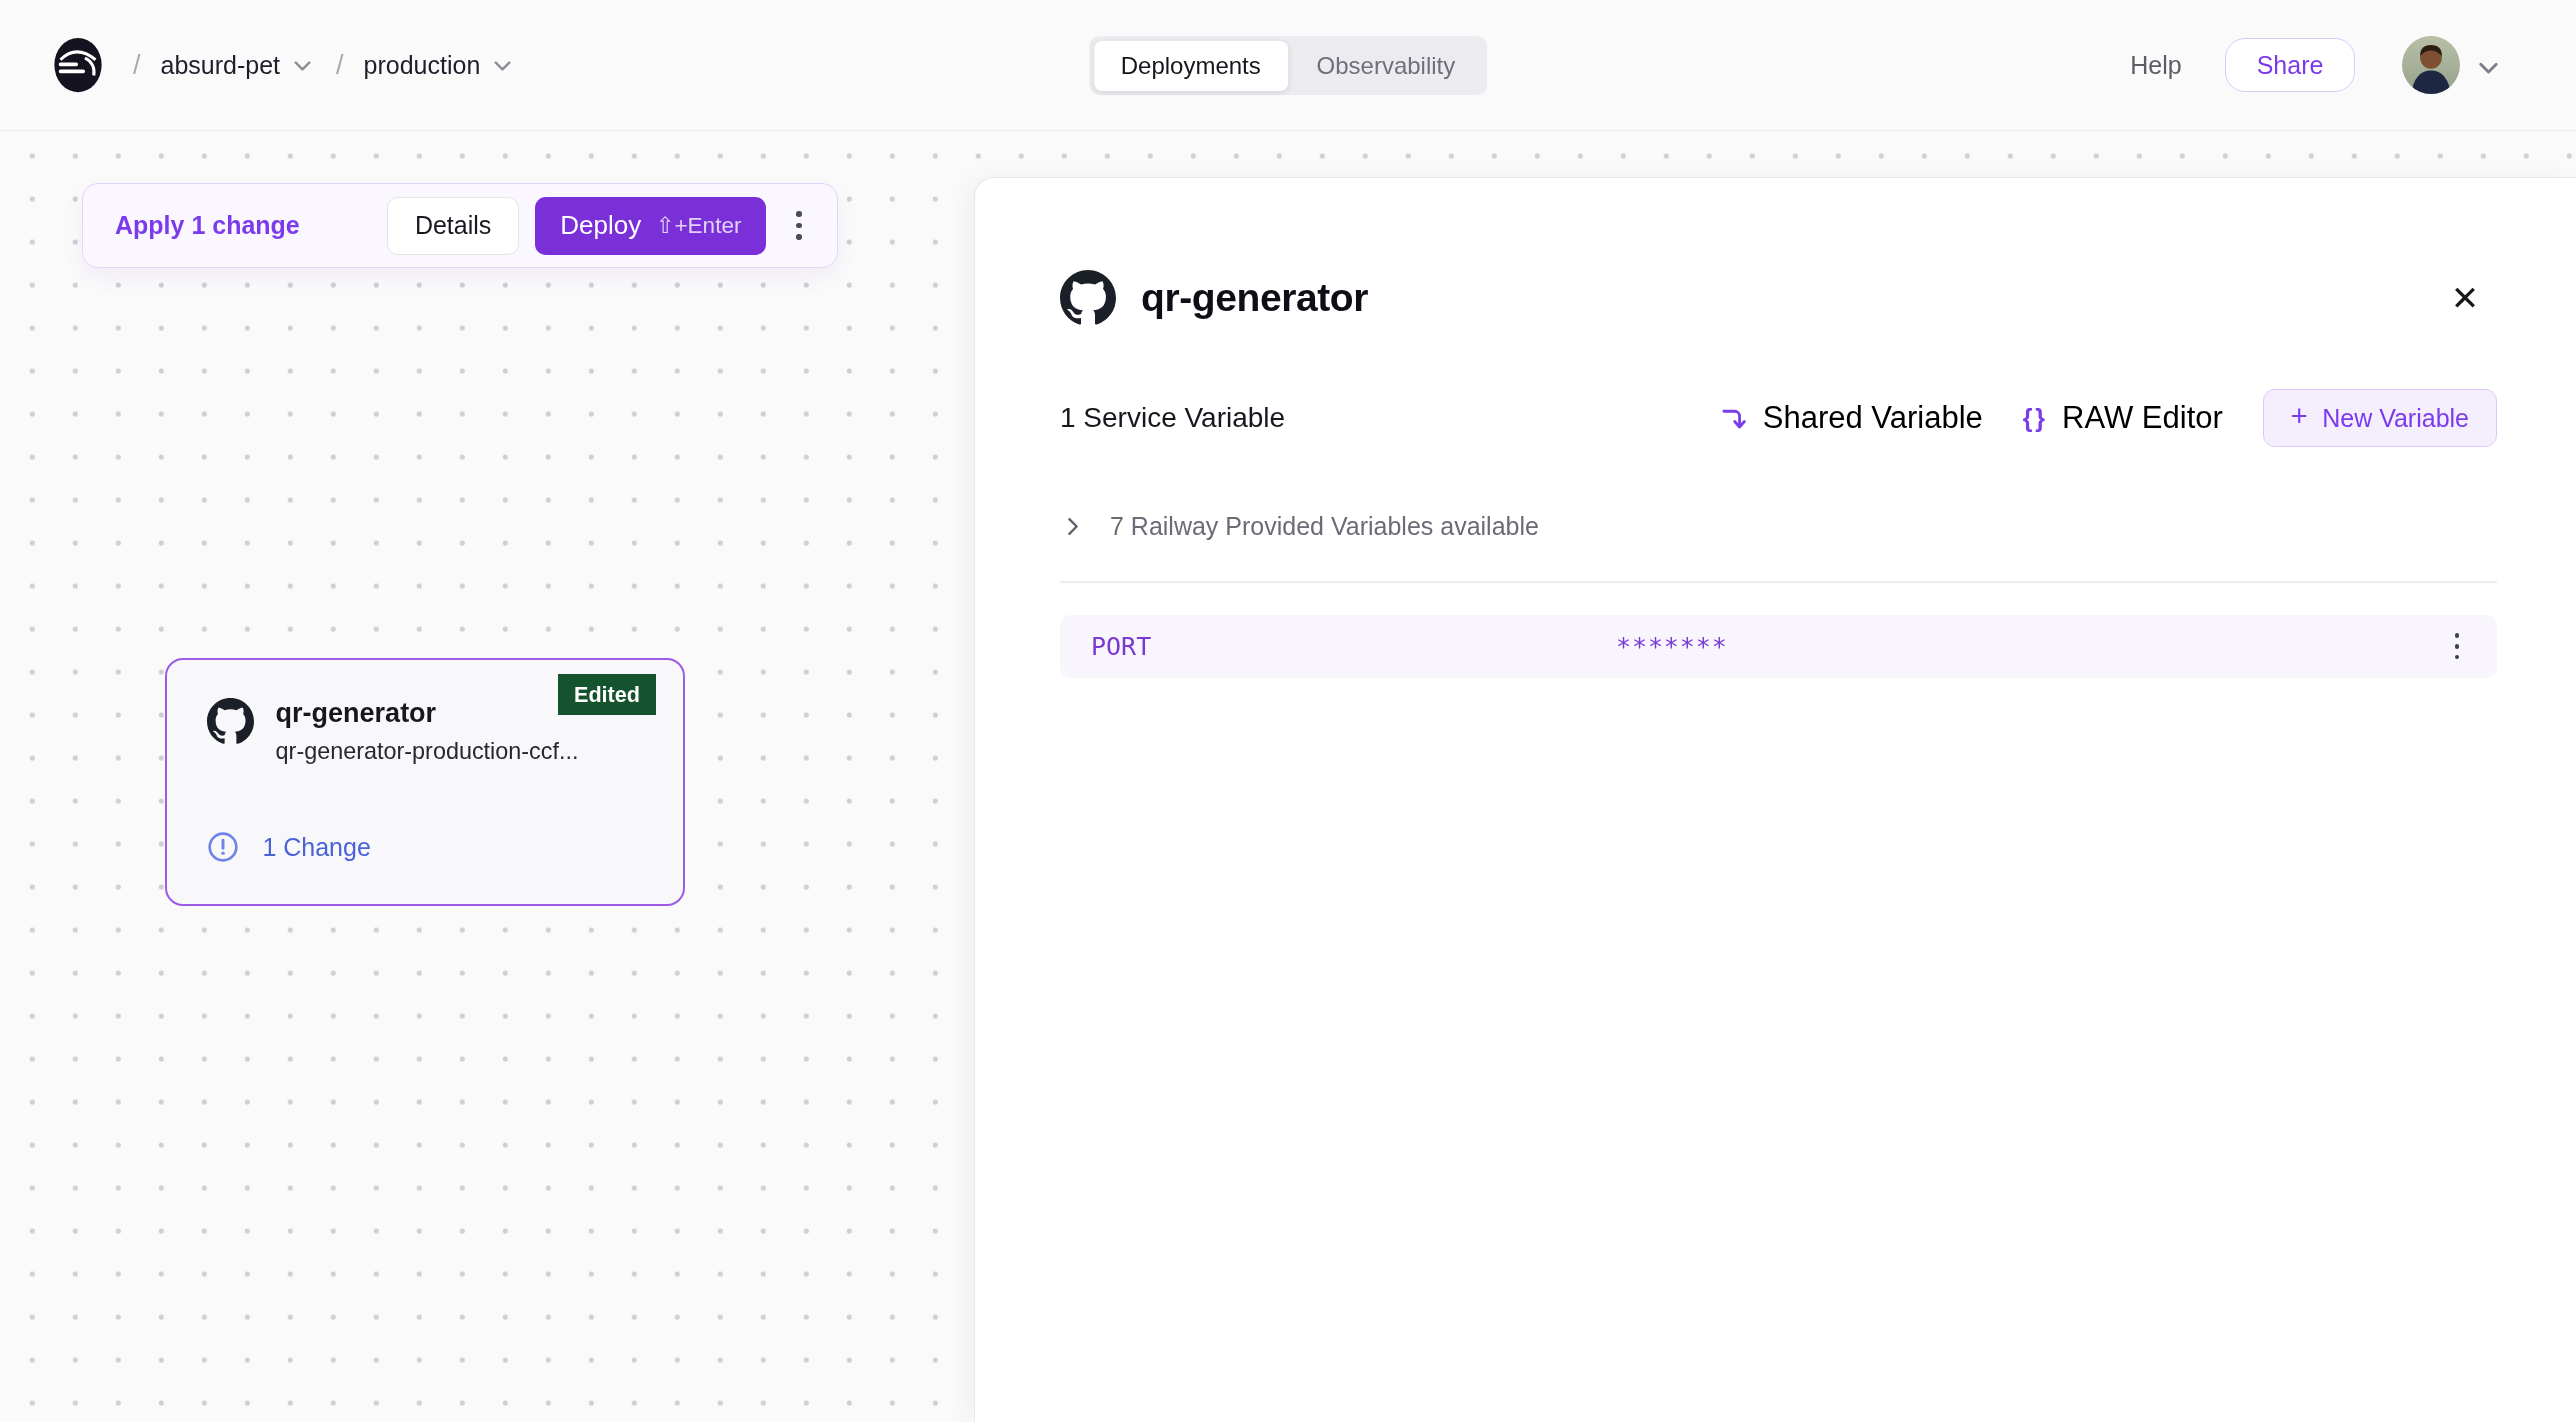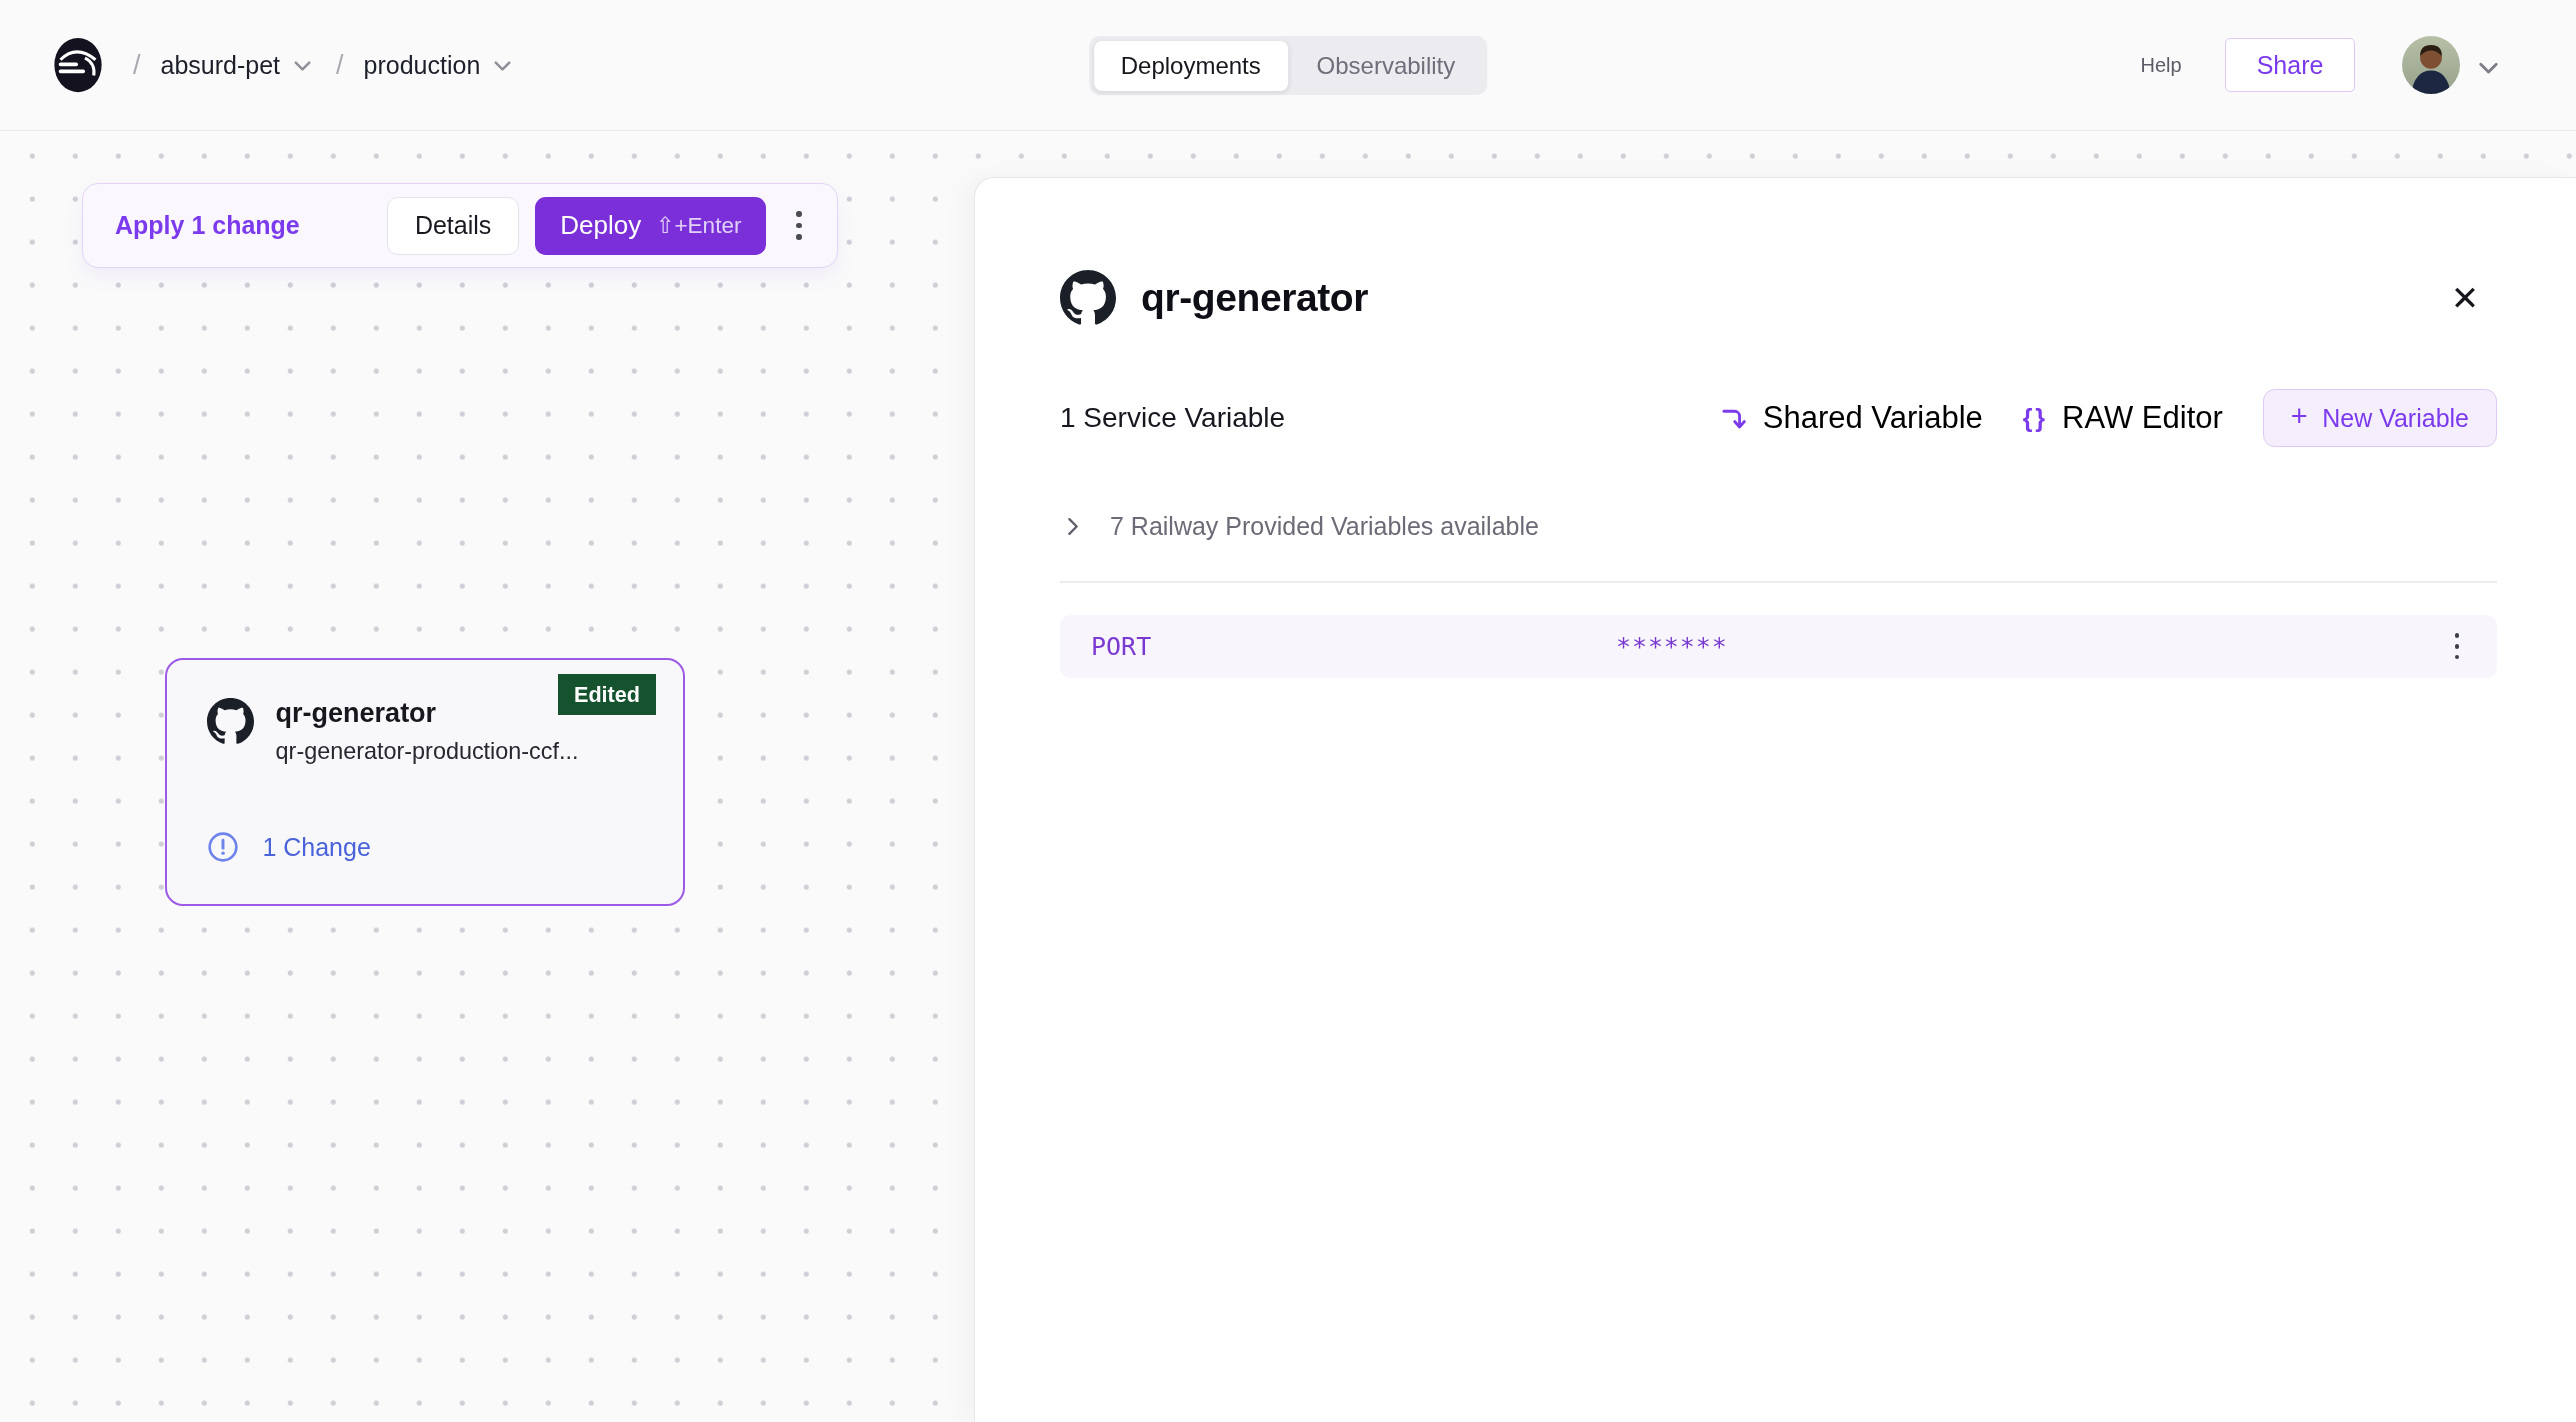--- a/index.html
+++ b/index.html
@@ -37,25 +37,25 @@
     height:50px; display:flex; align-items:center; padding:0 27px;
     font-size:24px; color:#6f6f7c; border-radius:8px; cursor:pointer;
     white-space:nowrap;
   }
   .seg-item.active {
     background:#ffffff; color:#16161d; font-weight:500;
     box-shadow:0 1.8px 5.4px rgba(20,20,40,.10);
   }
 
   .top-right { margin-left:auto; display:flex; align-items:center; }
-  .help-link { font-size:20px; color:#5c5c67; cursor:pointer; }
+  .help-link { font-size:25px; color:#5c5c67; cursor:pointer; }
   .share-btn {
     margin-left:43px; height:54px; padding:0 31px;
     display:flex; align-items:center;
-    background:#ffffff; border:1.8px solid #ddc9f8; border-radius:5px;
+    background:#ffffff; border:1.8px solid #ddc9f8; border-radius:20px;
     color:#7c3aed; font-size:25px; cursor:pointer;
   }
   .avatar { margin-left:47px; width:58px; height:58px; border-radius:50%; overflow:hidden; flex:0 0 auto; cursor:pointer; }
   .avatar svg { display:block; }
   .top-right .chev { margin-left:12.6px; cursor:pointer; }
 
   
   .canvas {
     position:absolute; left:0; top:131px; right:0; bottom:0;
     background-image:radial-gradient(circle, #cfcfd6 2.3px, transparent 2.9px);

